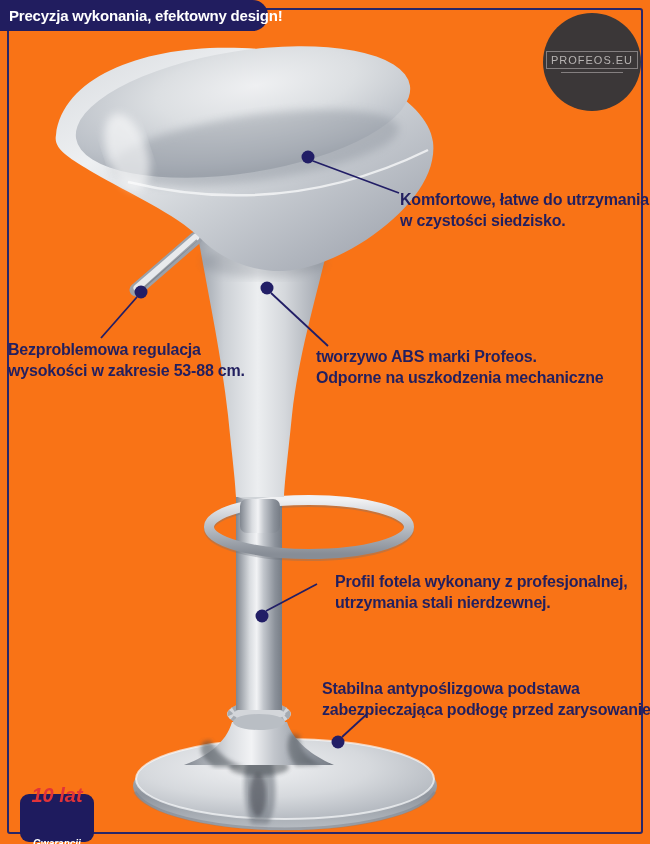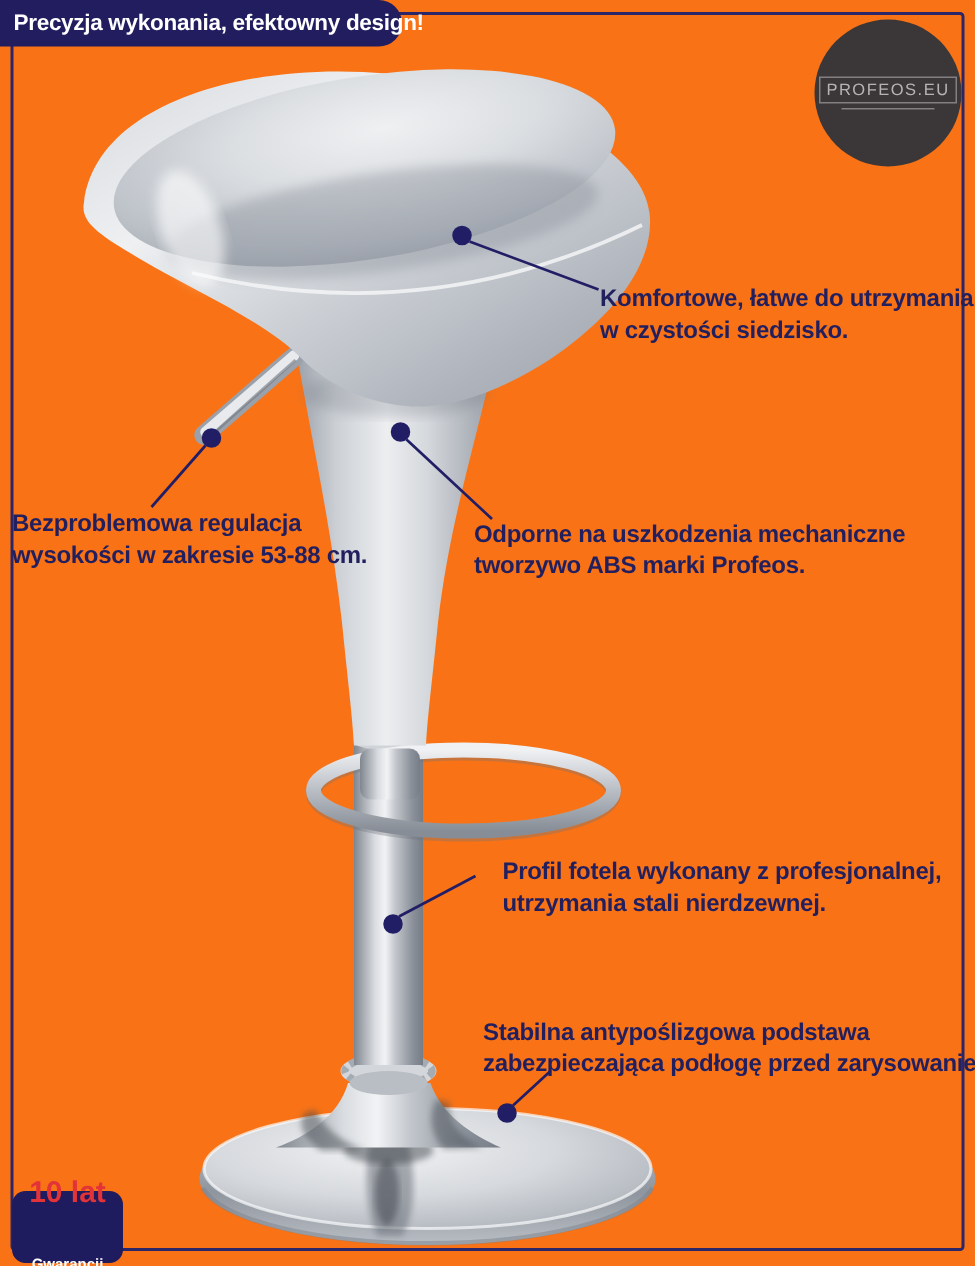--- a/index.html
+++ b/index.html
@@ -37,23 +37,23 @@
     position:absolute;z-index:5;color:#221f5f;font-weight:bold;font-size:16px;
     line-height:21px;letter-spacing:-0.2px;white-space:nowrap;
   }
   .note-seat{left:400px;top:189px;}
   .note-lever{left:8px;top:339px;}
   .note-abs{left:316px;top:346px;}
   .note-pole{left:322px;top:571px;margin-left:13px;}
   .note-base{left:322px;top:678px;}
   
   .warranty{
-    position:absolute;left:8px;top:794px;width:74px;height:48px;background:#1e1b5e;
+    position:absolute;left:20px;top:794px;width:74px;height:48px;background:#1e1b5e;
     border-radius:9px;z-index:6;display:flex;flex-direction:column;align-items:center;
-    justify-content:center;text-align:center;
+    justify-content:center;text-align:center;font-style:italic;
   }
   .warranty-top{color:#e23339;font-weight:bold;font-size:20px;line-height:22px;}
   .warranty-bottom{color:#ffffff;font-weight:bold;font-size:10px;line-height:16px;margin-top:30px;}
   
   .cert{
     position:absolute;left:573px;top:772px;width:72px;height:72px;background:#a62d55;
     z-index:6;overflow:hidden;
   }
   .cert-brand{
     position:absolute;top:2px;left:0;width:100%;text-align:center;color:#ffffff;
@@ -210,22 +210,22 @@
 
   <div class="note note-seat">
     <div>Komfortowe, łatwe do utrzymania</div>
     <div>w czystości siedzisko.</div>
   </div>
   <div class="note note-lever">
     <div>Bezproblemowa regulacja</div>
     <div>wysokości w zakresie 53-88 cm.</div>
   </div>
   <div class="note note-abs">
+    <div>tworzywo ABS marki Profeos.</div>
     <div>Odporne na uszkodzenia mechaniczne</div>
-    <div>tworzywo ABS marki Profeos.</div>
   </div>
   <div class="note note-pole">
     <div>Profil fotela wykonany z profesjonalnej,</div>
     <div>utrzymania stali nierdzewnej.</div>
   </div>
   <div class="note note-base">
     <div>Stabilna antypoślizgowa podstawa</div>
     <div>zabezpieczająca podłogę przed zarysowaniem.</div>
   </div>
 

